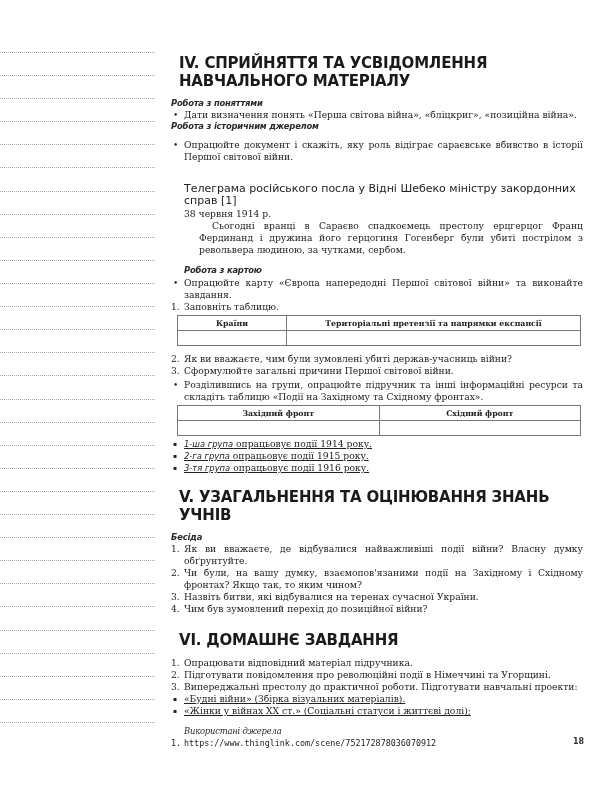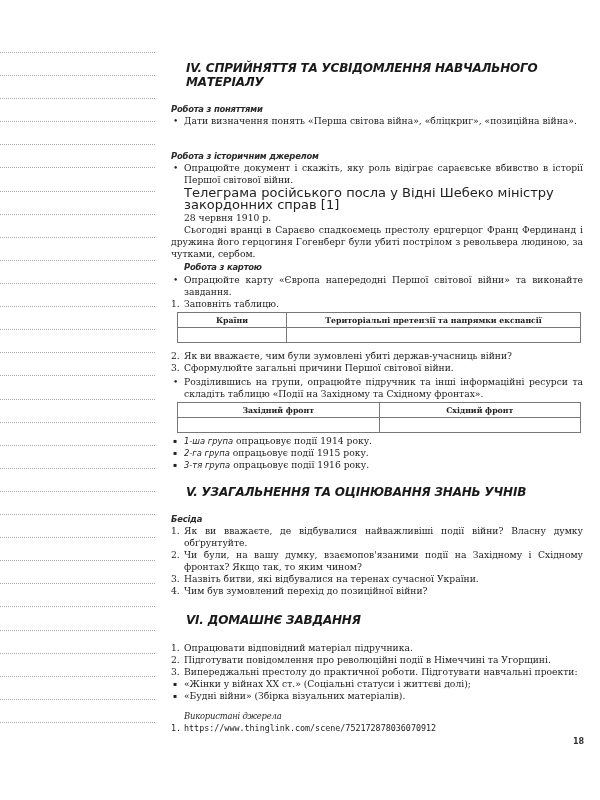--- a/index.html
+++ b/index.html
@@ -1,31 +1,31 @@
 <!DOCTYPE html>
 <html><head>
 <meta charset="utf-8">
 <style>
   html, body { margin: 0; padding: 0; background: #ffffff; }
   body { width: 600px; height: 800px; position: relative; overflow: hidden; color: #222; }
   .margin-lines { position: absolute; left: 0; top: 0; width: 155px; height: 800px; }
   .mline { position: absolute; left: 0; width: 155px; height: 0; border-top: 1px dotted #aaaaaa; }
 
   .content { position: absolute; left: 171px; top: 46px; width: 412px; }
-  .h-sec { font-family: "DejaVu Sans", sans-serif; font-weight: bold; font-size: 12px; letter-spacing: -0.2px; color: #1a1a1a; margin: 15px; font-style: italic; }
+  .h-sec { font-family: "DejaVu Sans", sans-serif; font-weight: bold; font-size: 15px; letter-spacing: -0.2px; color: #1a1a1a; margin: 8px; }
   .h-sub { font-family: "DejaVu Sans", sans-serif; font-style: italic; font-weight: bold; font-size: 8.4px; color: #2a2a2a; margin: 0; letter-spacing: -0.2px; }
   .serif { font-family: "DejaVu Serif", serif; font-size: 9.2px; line-height: 12px; color: #222; }
   .sans { font-family: "DejaVu Sans", sans-serif; font-size: 8.8px; line-height: 12px; color: #222; }
   .bullet { position: relative; padding-left: 13px; text-align: justify; }
   .bullet::before { content: "•"; position: absolute; left: 2px; top: 0; font-size: 9px; }
   .num { position: relative; padding-left: 13px; text-align: justify; }
   .num .n { position: absolute; left: 0; top: 0; }
-  .dash { position: relative; padding-left: 13px; }
+  .dash { position: relative; padding-left: 13px; text-decoration: underline; }
   .dash::before { content: "▪"; position: absolute; left: 2px; top: 0; font-size: 6px; }
-  .indent { text-indent: 13px; text-align: justify; }
+  .indent { text-indent: 13px; text-align: justify; margin-left: 28px; }
   .i { font-style: italic; font-family: "DejaVu Sans", sans-serif; font-size: 8.4px; }
 
   table.t { border-collapse: collapse; width: 404px; margin-left: 6px; font-family: "DejaVu Serif", serif; font-size: 7.8px; }
   table.t td, table.t th { border: 1px solid #777; height: 14px; padding: 0 4px; font-weight: bold; text-align: center; color: #222; }
 
   .page-num { position: absolute; left: 573px; top: 737px; font-family: "DejaVu Sans", sans-serif; font-weight: bold; font-size: 8px; color: #333; }
 </style>
 </head>
 <body>
 
@@ -61,27 +61,27 @@
     <div class="mline" style="top: 699px;"></div>
     <div class="mline" style="top: 722px;"></div>
   </div>
 
 <div class="content">
   <h2 class="h-sec">IV. СПРИЙНЯТТЯ ТА УСВІДОМЛЕННЯ НАВЧАЛЬНОГО МАТЕРІАЛУ</h2>
 
   <div class="h-sub" style="margin-top:5px">Робота з поняттями</div>
   <div class="serif bullet" style="margin-top:1px">Дати визначення понять «Перша світова війна», «бліцкриг», «позиційна війна».</div>
 
-  <div class="h-sub" style="margin-top:24px">Робота з історичним джерелом</div>
-  <div class="serif bullet" style="margin-top:1px">Опрацюйте документ і скажіть, яку роль відіграє сараєвське вбивство в історії Першої світової війни.</div>
-  <div class="sans" style="margin-top:1px;padding-left:13px;font-size:13px">Телеграма російського посла у Відні Шебеко міністру закордонних справ [1]</div>
-  <div class="serif" style="padding-left:13px;margin-top:1px">28 червня 1910 р.</div>
+  <div class="h-sub" style="margin-top:0">Робота з історичним джерелом</div>
+  <div class="serif bullet" style="margin-top:8px">Опрацюйте документ і скажіть, яку роль відіграє сараєвське вбивство в історії Першої світової війни.</div>
+  <div class="sans" style="margin-top:20px;padding-left:13px;font-size:11px">Телеграма російського посла у Відні Шебеко міністру закордонних справ [1]</div>
+  <div class="serif" style="padding-left:13px;margin-top:1px">38 червня 1914 р.</div>
   <div class="serif indent">Сьогодні вранці в Сараєво спадкоємець престолу ерцгерцог Франц Фердинанд і дружина його герцогиня Гогенберг були убиті пострілом з револьвера людиною, за чутками, сербом.</div>
 
-  <div class="h-sub" style="margin-top:2px;padding-left:13px">Робота з картою</div>
+  <div class="h-sub" style="margin-top:9px;padding-left:13px">Робота з картою</div>
   <div class="serif bullet" style="margin-top:2px">Опрацюйте карту «Європа напередодні Першої світової війни» та виконайте завдання.</div>
   <div class="serif num"><span class="n">1.</span><span>Заповніть таблицю.</span></div>
 
   <table class="t" style="margin-top:2px">
     <tbody>
         <tr>
       <th style="width:100px">Країни</th>
       <th>Територіальні претензії та напрямки експансії</th>
     </tr>
     <tr>
@@ -122,22 +122,22 @@
     <div class="serif num"><span class="n">2.</span><span>Чи були, на вашу думку, взаємопов'язаними події на Західному і Східному фронтах? Якщо так, то яким чином?</span></div>
     <div class="serif num"><span class="n">3.</span><span>Назвіть битви, які відбувалися на теренах сучасної України.</span></div>
     <div class="serif num"><span class="n">4.</span><span>Чим був зумовлений перехід до позиційної війни?</span></div>
   </div>
 
   <h2 class="h-sec" style="margin-top:16px">VI. ДОМАШНЄ ЗАВДАННЯ</h2>
   <div style="margin-top:3px">
     <div class="serif num"><span class="n">1.</span><span>Опрацювати відповідний матеріал підручника.</span></div>
     <div class="serif num"><span class="n">2.</span><span>Підготувати повідомлення про революційні події в Німеччині та Угорщині.</span></div>
     <div class="serif num"><span class="n">3.</span><span>Випереджальні престолу до практичної роботи. Підготувати навчальні проекти:</span></div>
+    <div class="serif dash">«Будні війни» (Збірка візуальних матеріалів).</div>
     <div class="serif dash">«Жінки у війнах ХХ ст.» (Соціальні статуси і життєві долі);</div>
-    <div class="serif dash">«Будні війни» (Збірка візуальних матеріалів).</div>
   </div>
 
   <div class="h-sub" style="margin-top:9px;padding-left:13px;font-weight:normal;font-family:'DejaVu Serif',serif">Використані джерела</div>
   <div class="num" style="font-family:'DejaVu Sans Mono',monospace;font-size:8.4px;line-height:12px;margin-top:1px">
     <span class="n">1.</span><span>https://www.thinglink.com/scene/752172878036070912</span>
   </div>
 </div>
 
 <div class="page-num">18</div>
 

